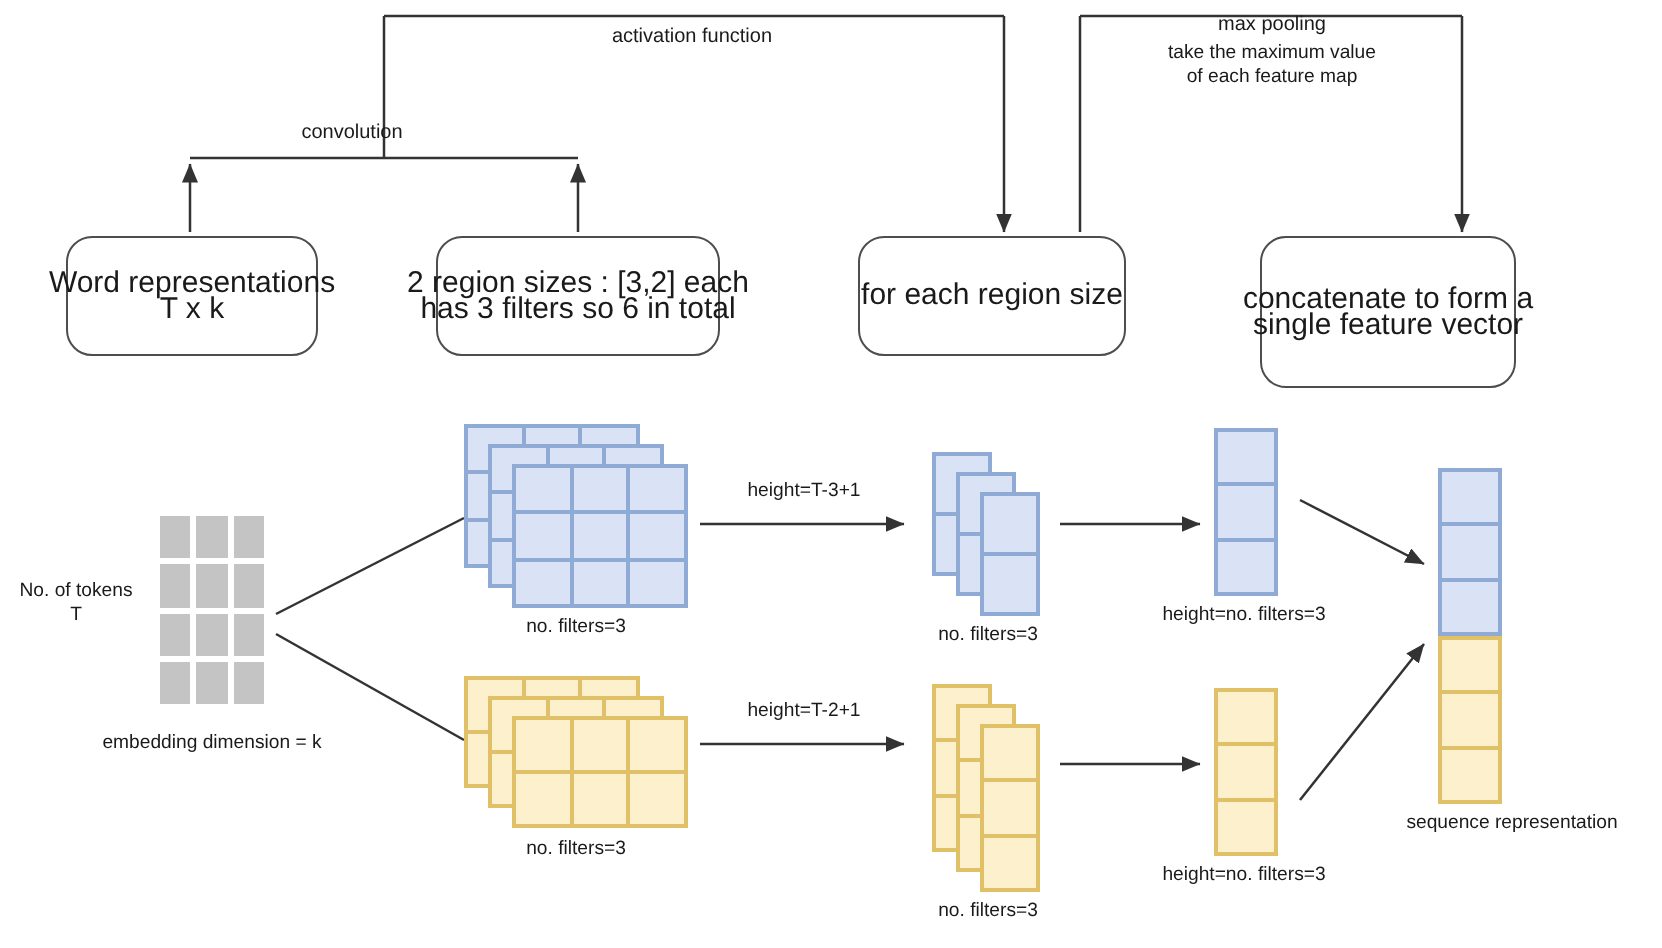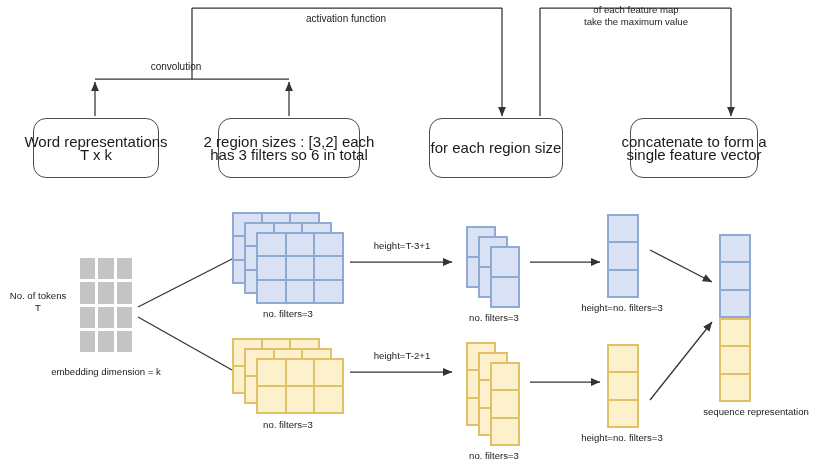--- a/index.html
+++ b/index.html
@@ -78,39 +78,40 @@
 
   <div class="hdr" style="left:80px;top:58px;width:192px;">
     <div class="big">convolution</div>
   </div>
 
   <div class="hdr" style="left:196px;top:10px;width:300px;">
     <div class="big">activation function</div>
   </div>
 
   <div class="hdr" style="left:545px;top:4px;width:182px;">
+    <div class="big">max pooling</div>
+    <div class="sub">take the maximum value</div>
     <div class="sub">of each feature map</div>
-    <div class="sub">take the maximum value</div>
   </div>
 
   <div class="rbox" style="left:33px;top:118px;width:126px;height:60px;">
     <span>Word representations</span>
     <span>T x k</span>
   </div>
 
   <div class="rbox" style="left:218px;top:118px;width:142px;height:60px;">
     <span>2 region sizes : [3,2] each</span>
     <span>has 3 filters so 6 in total</span>
   </div>
 
   <div class="rbox" style="left:429px;top:118px;width:134px;height:60px;">
     <span>for each region size</span>
   </div>
 
-  <div class="rbox" style="left:630px;top:118px;width:128px;height:60px;">
+  <div class="rbox" style="left:630px;top:118px;width:128px;height:76px;">
     <span>concatenate to form a</span>
     <span>single feature vector</span>
   </div>
 
   <div id="tokmat" style="left:80px;top:258px;width:52px;height:94px;
               grid-template-columns:repeat(3,1fr);grid-template-rows:repeat(4,1fr);">
       <i></i>
       <i></i>
       <i></i>
       <i></i>

